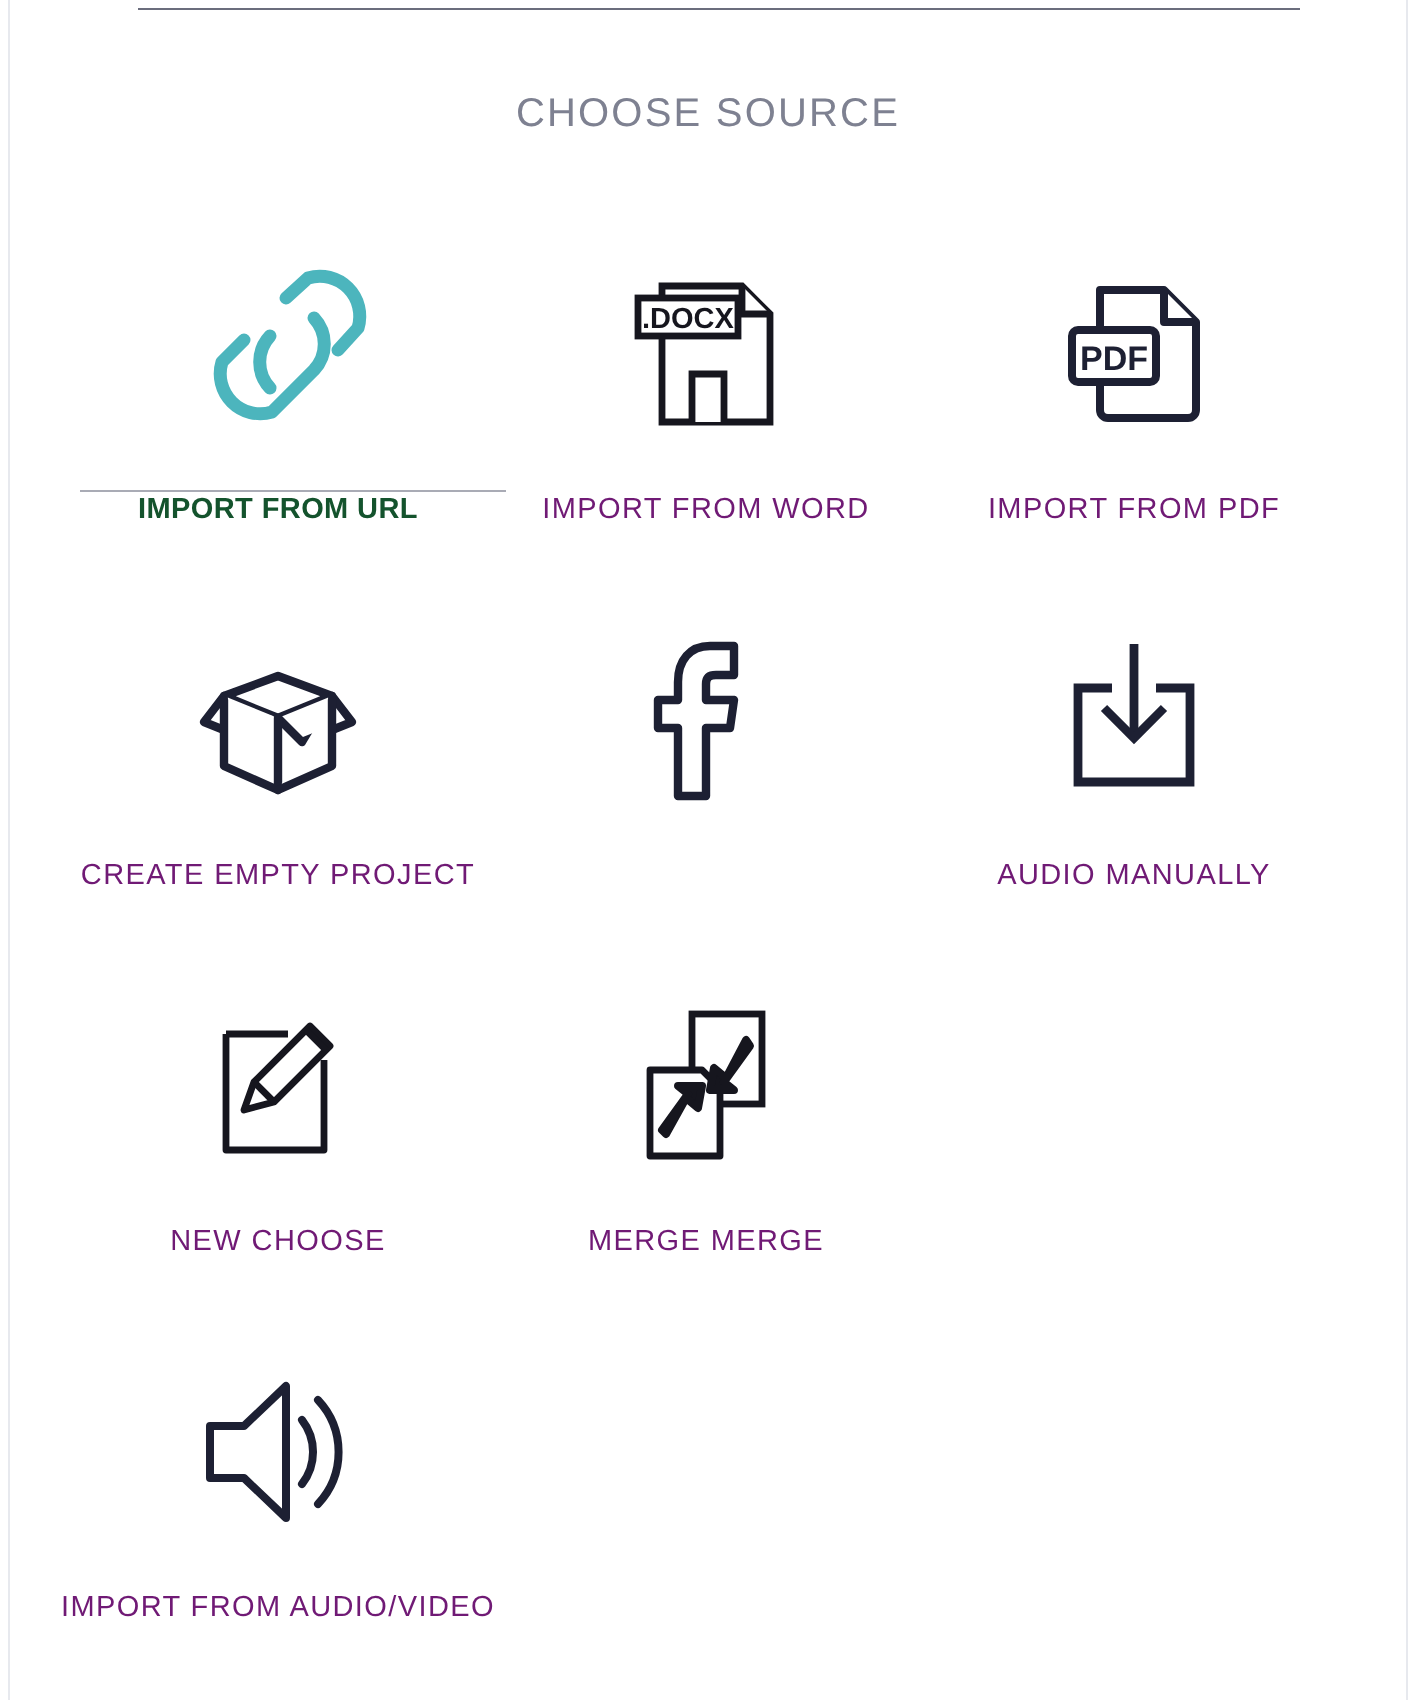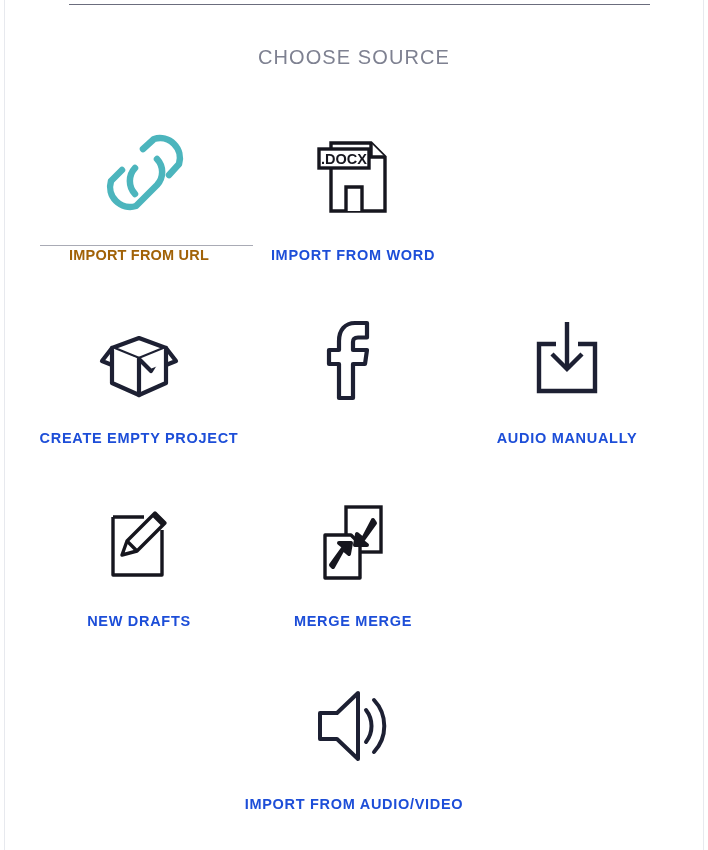--- a/index.html
+++ b/index.html
@@ -69,43 +69,42 @@
   .cell {
     width: 214px;
     height: 183px;
     display: flex;
     flex-direction: column;
     align-items: center;
     justify-content: flex-start;
     position: relative;
     box-sizing: border-box;
   }
-  .cell.centered-single { margin-left: 215px; }
+  .cell.centered-single { }
 
   .icon-box {
     height: 118px;
     display: flex;
     align-items: center;
     justify-content: center;
     width: 100%;
   }
   .icon-box svg { display: block; }
 
   .cell-label {
     font-size: 14.5px;
     letter-spacing: 0.7px;
-    color: #1d4ed8;
+    color: #701a75;
     text-align: center;
     white-space: nowrap;
     line-height: 1;
     margin-top: 12px;
-    font-weight: bold;
   }
   .cell.active .cell-label {
-    color: #a16207;
+    color: #14532d;
     font-weight: 700;
     letter-spacing: 0.2px;
   }
   .cell .sep {
     display: none;
   }
   .cell.active .sep {
     display: block;
     position: absolute;
     top: 127px;
@@ -154,20 +153,34 @@
               <path d="M41 80 V56 H57 V80"></path>
             </g>
             <rect x="14" y="18" width="50" height="19" fill="#ffffff" stroke="#16161e" stroke-width="3.4"></rect>
             <text x="39" y="33" text-anchor="middle" font-family="Liberation Sans, sans-serif" font-size="14.5" font-weight="700" fill="#16161e">.DOCX</text>
           </svg>
         </div>
 
         <div class="cell-label">IMPORT FROM WORD</div>
       </div>
 
+      <div class="cell">
+        <div class="icon-box">
+          <svg width="96" height="92" viewBox="0 0 96 92" fill="none">
+            <g stroke="#1d2033" stroke-width="4" fill="#ffffff" stroke-linejoin="round">
+              <path d="M31 14 H63 L79 30 V74 A4 4 0 0 1 75 78 H35 A4 4 0 0 1 31 74 Z"></path>
+              <path d="M63 14 V30 H79"></path>
+            </g>
+            <rect x="17" y="34" width="42" height="26" rx="3" fill="#ffffff" stroke="#1d2033" stroke-width="4"></rect>
+            <text x="38" y="54" text-anchor="middle" font-family="Liberation Sans, sans-serif" font-size="17" font-weight="700" fill="#1d2033">PDF</text>
+          </svg>
+        </div>
+
+        <div class="cell-label">IMPORT FROM PDF</div>
+      </div>
 
     </div>
 
     <div class="row">
 
       <div class="cell">
         <div class="icon-box">
           <svg width="96" height="92" viewBox="0 0 96 92" fill="none">
             <g stroke="#1d2033" stroke-width="4.2" fill="#ffffff" stroke-linejoin="round" stroke-linecap="round">
               <path d="M21 34 L48 24 L75 34 L48 45 Z"></path>
@@ -214,21 +227,21 @@
           <svg width="96" height="92" viewBox="0 0 96 92" fill="none">
             <g stroke="#16161e" stroke-width="3.4" fill="#ffffff" stroke-linejoin="round">
               <path d="M22 20 H53 M71 33 V78 H22 V20"></path>
               <path d="M31 58 L36 44 L64 16 L74 26 L46 54 Z"></path>
               <path d="M62 18 L72 28"></path>
               <path d="M36 44 L46 54"></path>
             </g>
           </svg>
         </div>
 
-        <div class="cell-label">NEW DRAFTS</div>
+        <div class="cell-label">NEW CHOOSE</div>
       </div>
 
       <div class="cell">
         <div class="icon-box">
           <svg width="96" height="92" viewBox="0 0 96 92" fill="none">
             <rect x="41" y="10" width="35" height="45" fill="#ffffff" stroke="#16161e" stroke-width="3.4"></rect>
             <path d="M20 38 H46 L55 47 V81 H20 Z" fill="#ffffff" stroke="#16161e" stroke-width="3.4" stroke-linejoin="round"></path>
             <path d="M68 23 L58 42 L52 37 L50 48 L62 48 L57 44 L70 26 Z" fill="#16161e" stroke="#16161e" stroke-width="4" stroke-linejoin="round"></path>
             <path d="M28 70 L38 52 L44 57 L46 46 L34 46 L39 50 L26 68 Z" fill="#16161e" stroke="#16161e" stroke-width="4" stroke-linejoin="round"></path>
           </svg>

